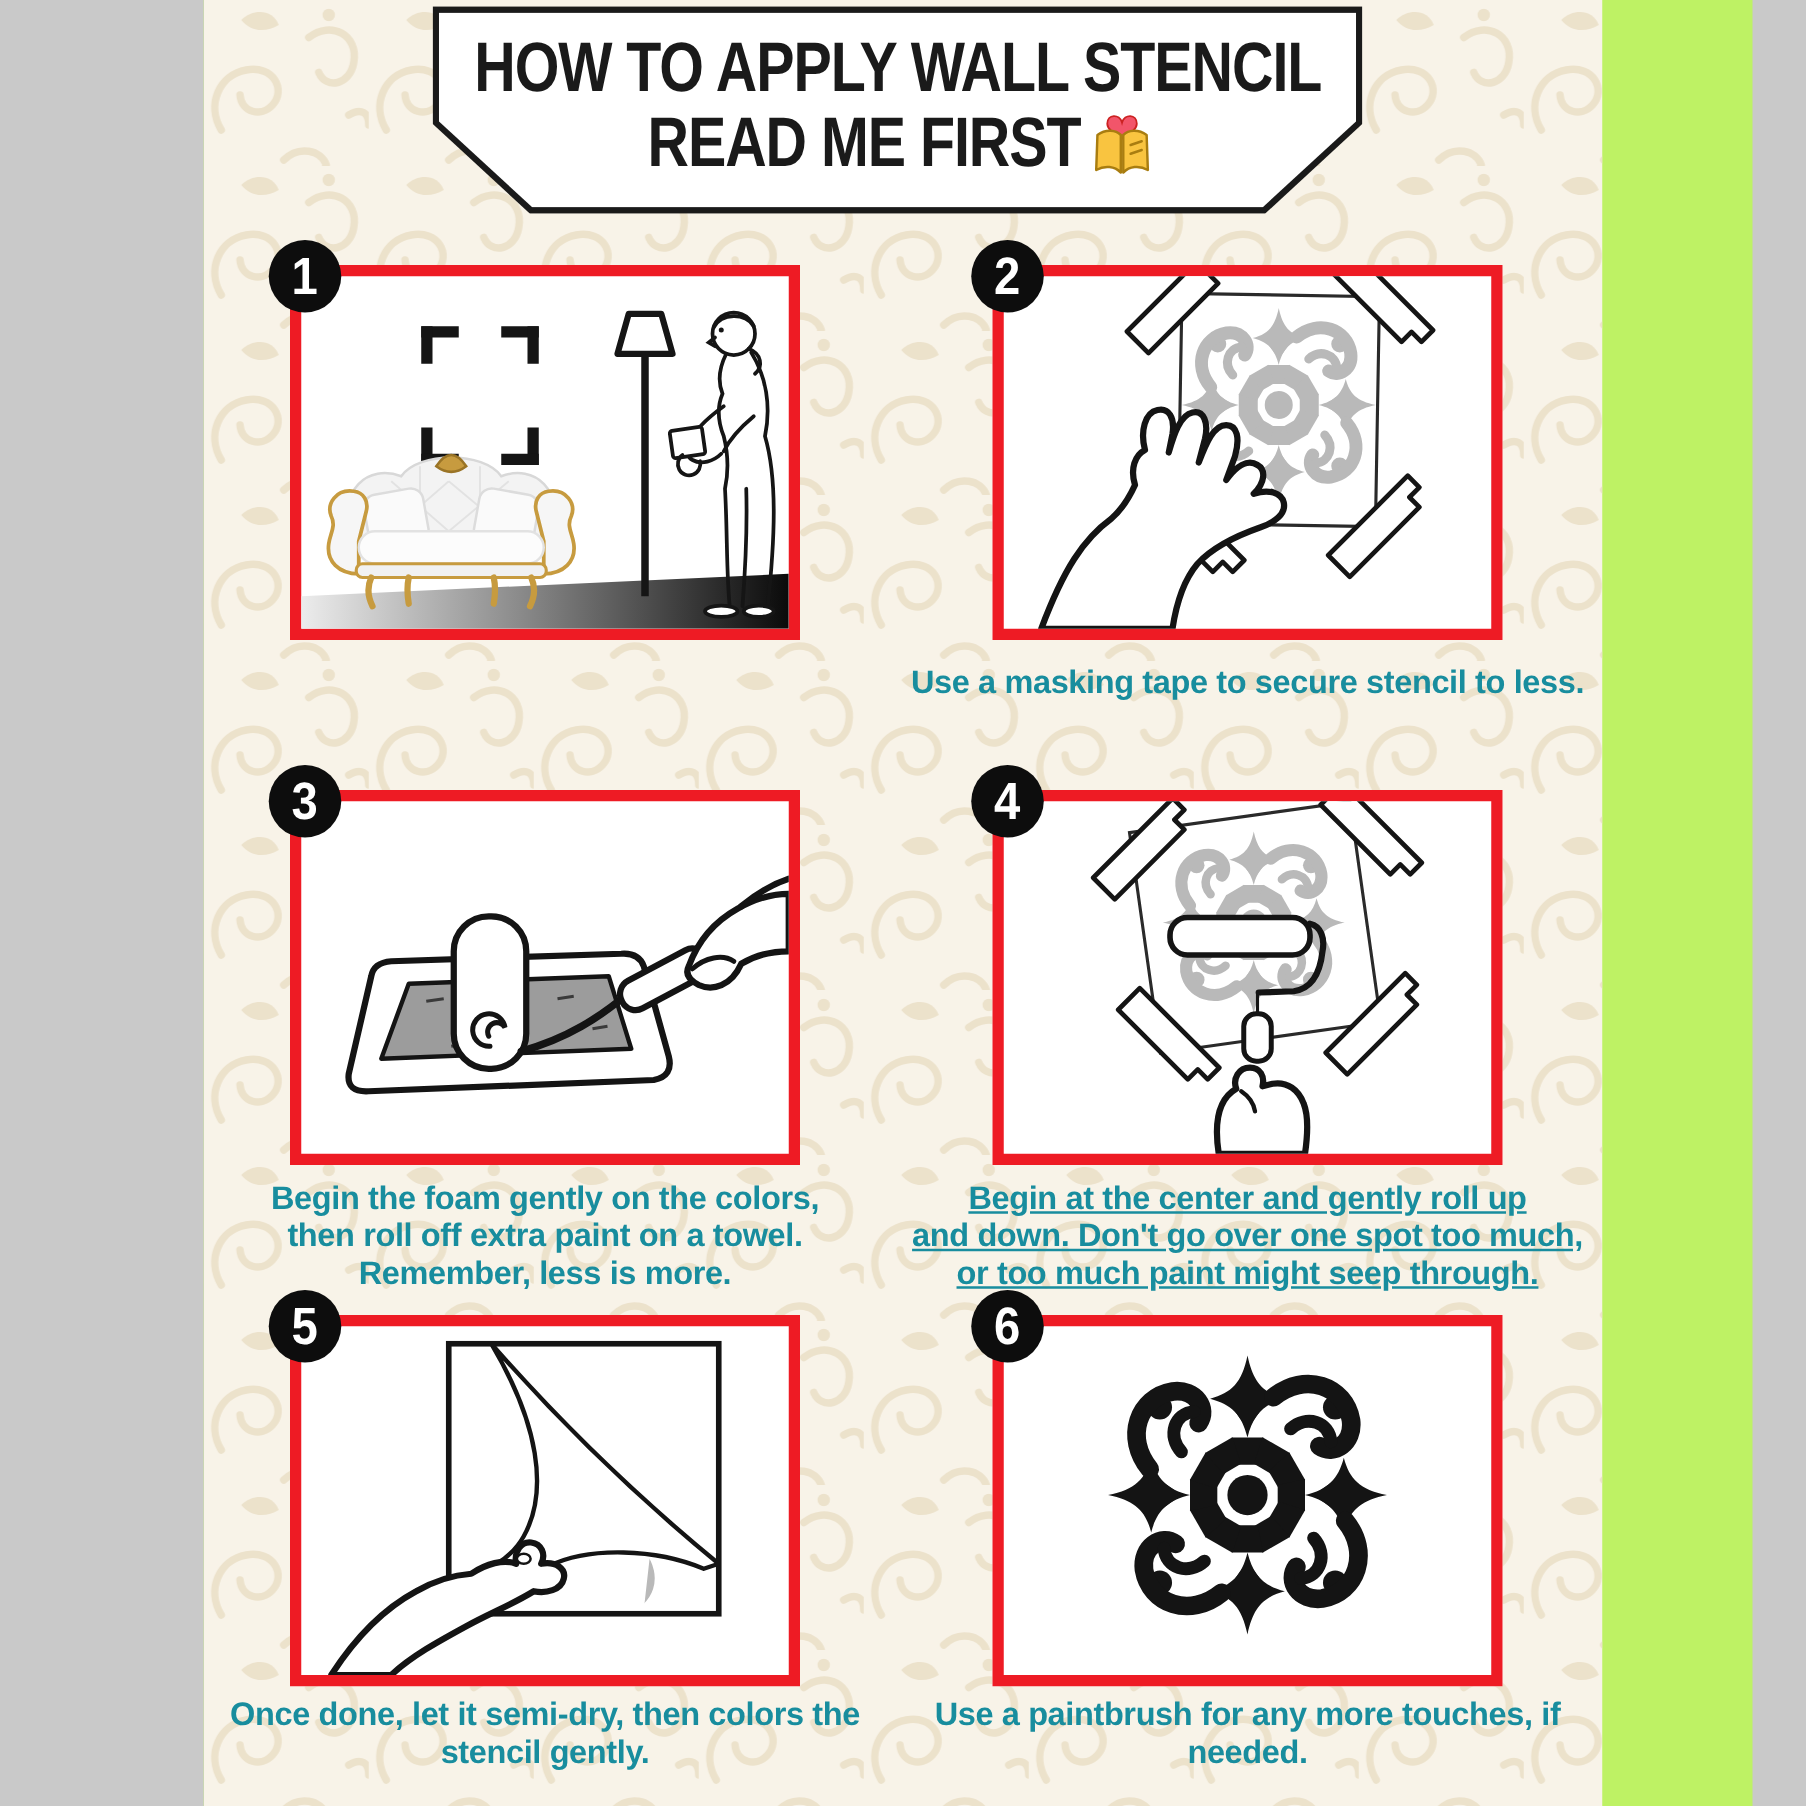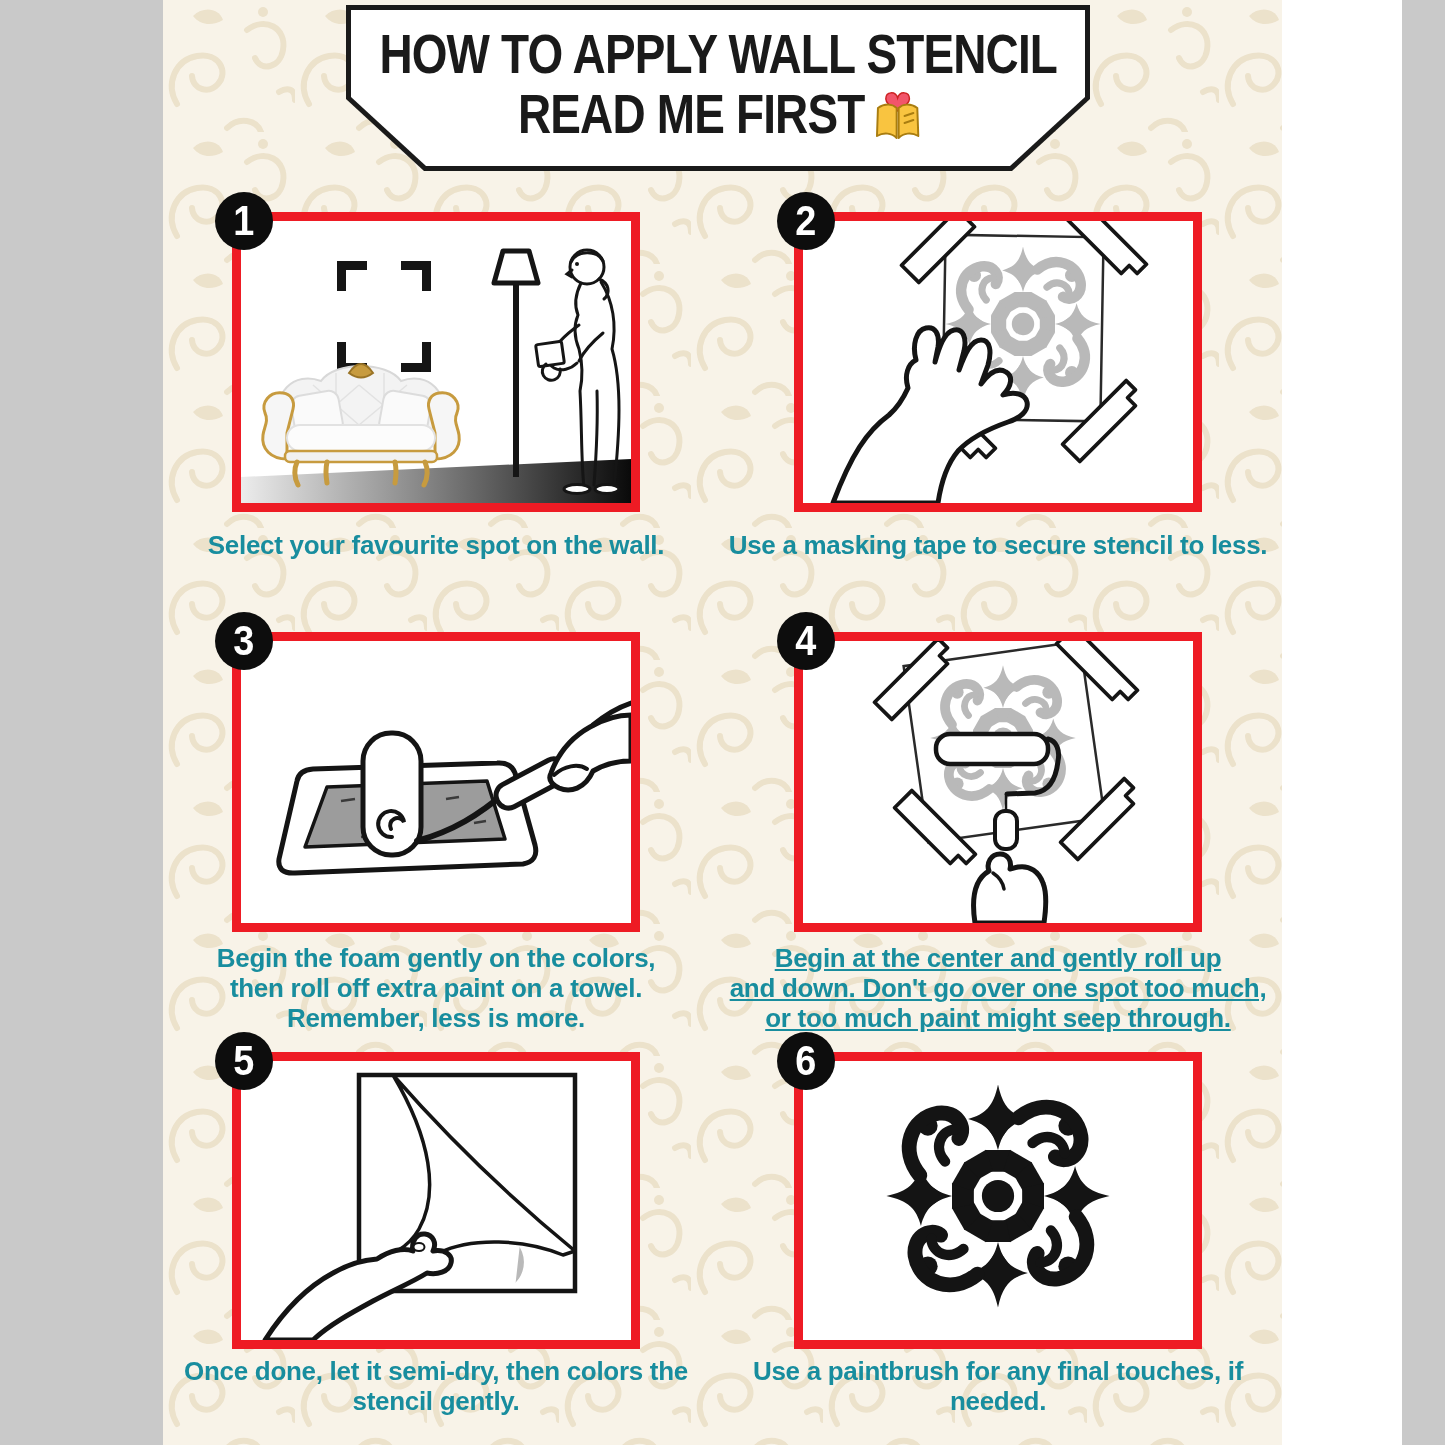--- a/index.html
+++ b/index.html
@@ -4,21 +4,21 @@
 <style>
   * { margin:0; padding:0; box-sizing:border-box; }
   html,body { width:1445px; height:1445px; }
   body { font-family:"Liberation Sans","DejaVu Sans",sans-serif; background:#c9c9c9; position:relative; overflow:hidden; }
 
   .stage { position:absolute; left:0; top:0; width:1445px; height:1445px; }
   .graybar { position:absolute; top:0; height:1445px; background:#c9c9c9; }
   .graybar.left { left:0; width:163px; }
   .graybar.right { left:1282px; width:163px; }
 
-  .poster { position:absolute; left:163px; top:0; width:1239px; height:1445px; background:#ffffff; }
+  .poster { position:absolute; left:163px; top:0; width:1239px; height:1445px; background:#bef264; }
   .pattern-svg { position:absolute; left:0; top:0; }
 
   
   .banner { position:absolute; left:183px; top:5px; width:744px; height:166px;
             background:#1a1a1a;
             clip-path:polygon(0 0,100% 0,100% calc(100% - 72px),calc(100% - 78px) 100%,78px 100%,0 calc(100% - 72px)); }
   .banner-inner { position:absolute; left:5px; top:5px; right:5px; bottom:5px; background:#ffffff;
             clip-path:polygon(0 0,100% 0,100% calc(100% - 69px),calc(100% - 75px) 100%,75px 100%,0 calc(100% - 69px));
             display:flex; flex-direction:column; align-items:center; justify-content:flex-start; padding-top:14px; }
   .title-line { font-weight:bold; font-size:56px; line-height:60px; color:#1a1a1a;
@@ -200,21 +200,20 @@
           <path d="M338,104 C324,114 314,124 310,134 C308,140 309,145 313,147 C320,151 330,148 336,142"></path>
           <path d="M362,112 C350,122 342,132 338,140"></path>
           <rect x="296" y="122" width="26" height="22" rx="2" transform="rotate(-8 309 133)" fill="#ffffff"></rect>
           <path d="M305,143 a9,9 0 1 0 14,5"></path>
           <path d="M356,170 C357,204 355,238 353,264"></path>
           <ellipse cx="336" cy="268" rx="13" ry="4.5" fill="#ffffff"></ellipse>
           <ellipse cx="366" cy="268" rx="12" ry="4.5" fill="#ffffff"></ellipse>
         </g>
       </svg>
     </div>
-    <div class="caption cap-s1">Select your favourite spot on the wall.</div>
 
     <div class="badge badge-s2">
         <span>2</span>
       </div>
     <div class="step-box box-s2">
       <svg class="illus" viewBox="0 0 390 282">
         <g transform="rotate(1 220 106)">
           <rect x="141" y="15" width="158" height="184" fill="#ffffff" stroke="#2a2a2a" stroke-width="2.5"></rect>
         </g>
         <use href="#dmk" x="140" y="23" width="160" height="160" color="#b9b9b9"></use>
@@ -303,16 +302,16 @@
 stencil gently.</div>
 
     <div class="badge badge-s6">
         <span>6</span>
       </div>
     <div class="step-box box-s6">
       <svg class="illus" viewBox="0 0 390 279">
         <use href="#dmk" x="80" y="20" width="230" height="230" color="#141414"></use>
       </svg>
     </div>
-    <div class="caption cap-s6">Use a paintbrush for any final touches, if needed.</div>
+    <div class="caption cap-s6">Use a paintbrush for any more touches, if needed.</div>
 
   </div>
 </div>
 
 </body></html>

